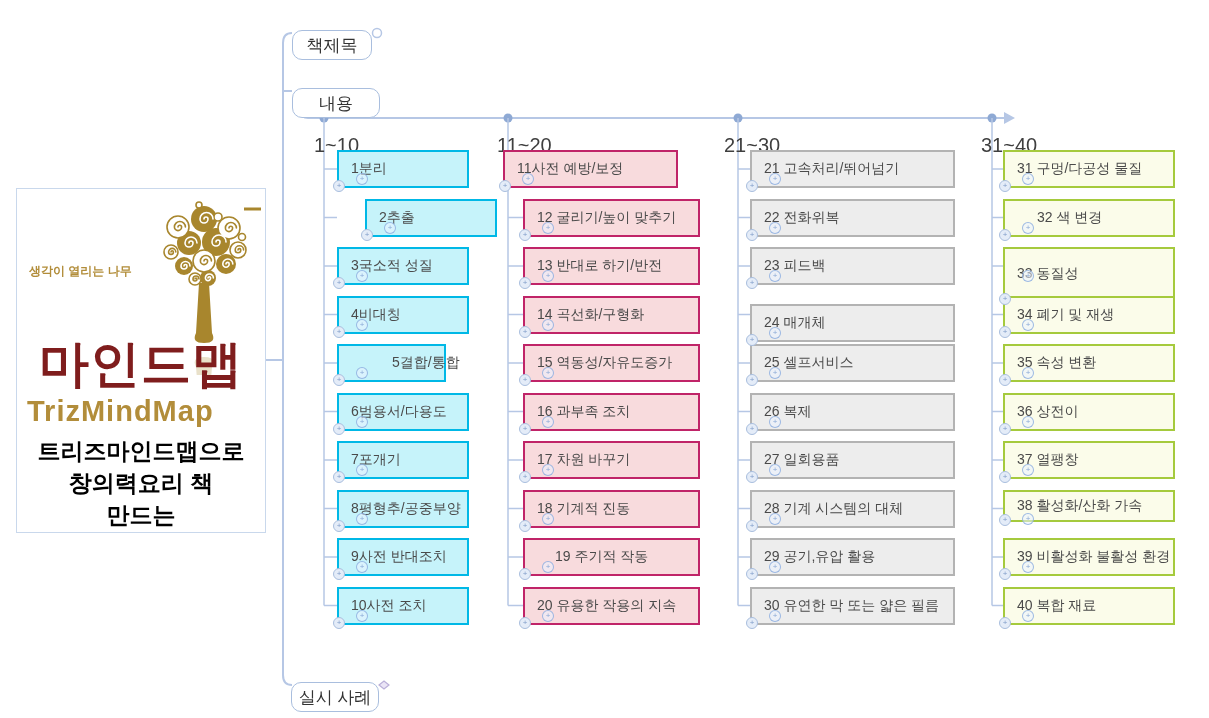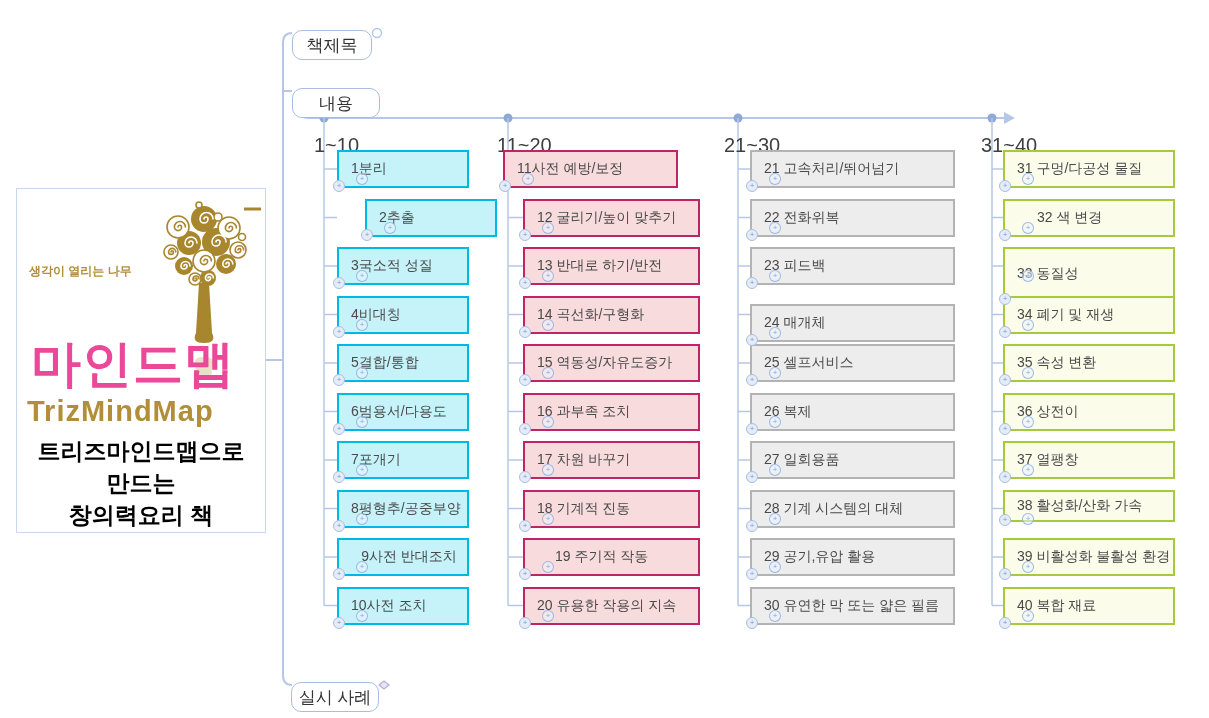--- a/index.html
+++ b/index.html
@@ -26,21 +26,21 @@
     text-align:center;z-index:3;}
 
   
   #logo-panel{position:absolute;left:16px;top:188px;width:250px;height:345px;background:#ffffff;
     border:1px solid #c9d8ec;box-sizing:border-box;}
   #logo-tree{position:absolute;right:2px;top:4px;}
   .logo-tagline{position:absolute;left:12px;top:74px;font-size:12px;font-weight:bold;color:#b28d3a;
     white-space:nowrap;}
   .logo-title1{position:absolute;left:10px;top:96px;font-size:50px;font-weight:800;color:#141414;
     line-height:1;letter-spacing:2px;white-space:nowrap;}
-  .logo-title2{position:absolute;left:14px;top:150px;font-size:50px;font-weight:800;color:#ec4899;
+  .logo-title2{position:absolute;left:22px;top:150px;font-size:50px;font-weight:800;color:#7f1d1d;
     line-height:1;letter-spacing:1px;white-space:nowrap;}
   .logo-brand{position:absolute;left:10px;top:206px;font-size:29px;font-weight:800;color:#b28d3a;
     letter-spacing:1px;white-space:nowrap;}
   .logo-subtitle{position:absolute;left:0;top:246px;width:100%;text-align:center;font-size:23px;
     font-weight:bold;color:#000000;line-height:32px;}
 </style>
 </head>
 <body>
 
 <div id="stage">
@@ -158,22 +158,22 @@
         <circle cx="0" cy="12" r="11" fill="#ffffff" stroke="#a8862d" stroke-width="1.6"></circle>
         <circle cx="4" cy="29" r="8" fill="#a8862d"></circle>
         <path d="M0,12 a1.8,1.8 0 1,1 3.6,0 a3.6,3.6 0 1,1 -7.2,0 a5.5,5.5 0 1,1 11,0" fill="none" stroke="#a8862d" stroke-width="1.4"></path>
       </g>
     </svg>
     <div class="logo-tagline">생각이 열리는 나무</div>
     <div class="logo-title2">마인드맵</div>
     <div class="logo-brand">TrizMindMap</div>
     <div class="logo-subtitle">
       <div>트리즈마인드맵으로</div>
+      <div>창의력요리 책</div>
       <div>만드는</div>
-      <div>창의력요리 책</div>
     </div>
   </div>
 
   <div class="mm-node" style="left:292px;top:18px;width:80px;height:30px;">책제목</div>
   <div class="mm-node" style="left:292px;top:76px;width:88px;height:30px;">내용</div>
   <div class="mm-node" style="left:291px;top:670px;width:88px;height:30px;">실시 사례</div>
 
   <div id="gen-columns">
       <div class="col-label" style="left: 314px; top: 134px;">1~10</div>
       <div class="item-box" style="left: 337px; top: 150px; width: 132px; height: 38px; border-color: rgb(0, 184, 230); background: rgb(198, 243, 250);">
@@ -189,41 +189,41 @@
       <div class="item-box" style="left: 337px; top: 247px; width: 132px; height: 38px; border-color: rgb(0, 184, 230); background: rgb(198, 243, 250);">
         <span class="item-text">3국소적 성질</span>
         <span class="num-badge">+</span>
         <span class="corner-badge">+</span>
       </div>
       <div class="item-box" style="left: 337px; top: 295.5px; width: 132px; height: 38px; border-color: rgb(0, 184, 230); background: rgb(198, 243, 250);">
         <span class="item-text">4비대칭</span>
         <span class="num-badge">+</span>
         <span class="corner-badge">+</span>
       </div>
-      <div class="item-box" style="left: 337px; top: 344px; width: 132px; height: 38px; border-color: rgb(0, 184, 230); background: rgb(198, 243, 250);">
+      <div class="item-box" style="left: 337px; top: 344px; width: 109px; height: 38px; border-color: rgb(0, 184, 230); background: rgb(198, 243, 250); padding-left: 41px;">
         <span class="item-text">5결합/통합</span>
         <span class="num-badge">+</span>
         <span class="corner-badge">+</span>
       </div>
       <div class="item-box" style="left: 337px; top: 392.5px; width: 132px; height: 38px; border-color: rgb(0, 184, 230); background: rgb(198, 243, 250);">
         <span class="item-text">6범용서/다용도</span>
         <span class="num-badge">+</span>
         <span class="corner-badge">+</span>
       </div>
       <div class="item-box" style="left: 337px; top: 441px; width: 132px; height: 38px; border-color: rgb(0, 184, 230); background: rgb(198, 243, 250);">
         <span class="item-text">7포개기</span>
         <span class="num-badge">+</span>
         <span class="corner-badge">+</span>
       </div>
       <div class="item-box" style="left: 337px; top: 489.5px; width: 132px; height: 38px; border-color: rgb(0, 184, 230); background: rgb(198, 243, 250);">
         <span class="item-text">8평형추/공중부양</span>
         <span class="num-badge">+</span>
         <span class="corner-badge">+</span>
       </div>
-      <div class="item-box" style="left: 337px; top: 538px; width: 132px; height: 38px; border-color: rgb(0, 184, 230); background: rgb(198, 243, 250); justify-content: center;">
+      <div class="item-box" style="left: 337px; top: 538px; width: 132px; height: 38px; border-color: rgb(0, 184, 230); background: rgb(198, 243, 250);">
         <span class="item-text">9사전 반대조치</span>
         <span class="num-badge">+</span>
         <span class="corner-badge">+</span>
       </div>
       <div class="item-box" style="left: 337px; top: 586.5px; width: 132px; height: 38px; border-color: rgb(0, 184, 230); background: rgb(198, 243, 250);">
         <span class="item-text">10사전 조치</span>
         <span class="num-badge">+</span>
         <span class="corner-badge">+</span>
       </div>
       <div class="col-label" style="left: 497px; top: 134px;">11~20</div>

